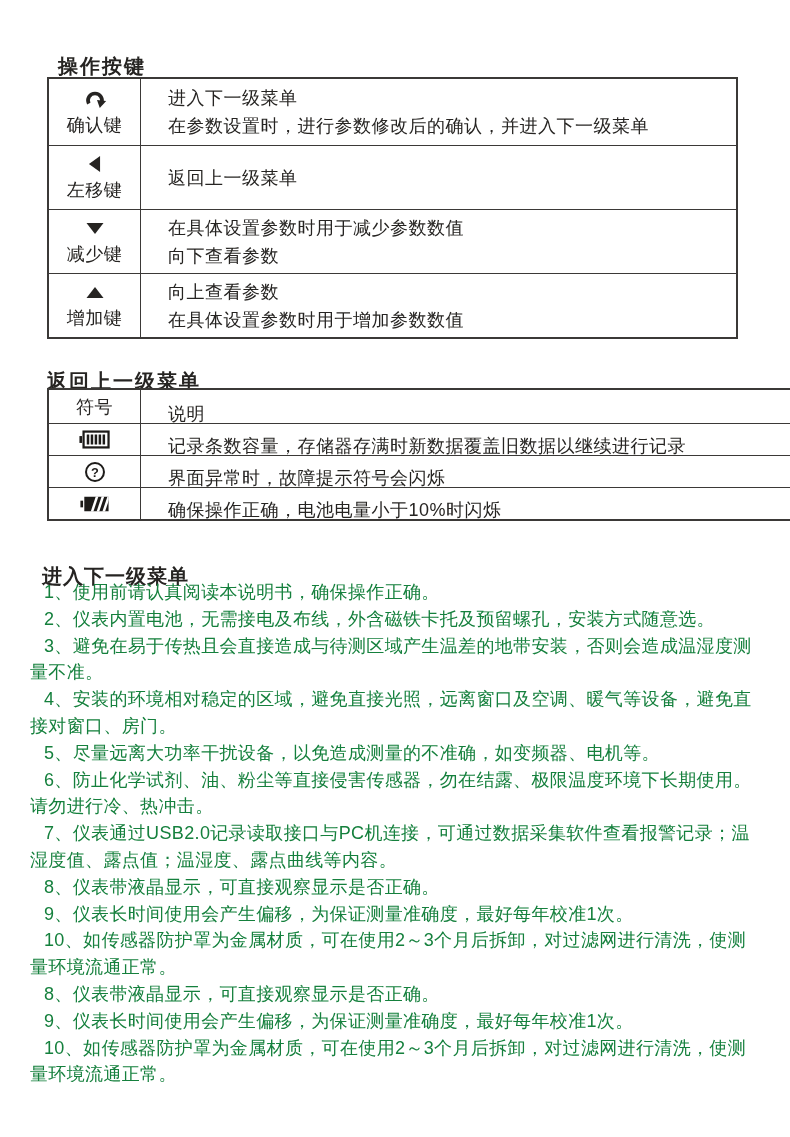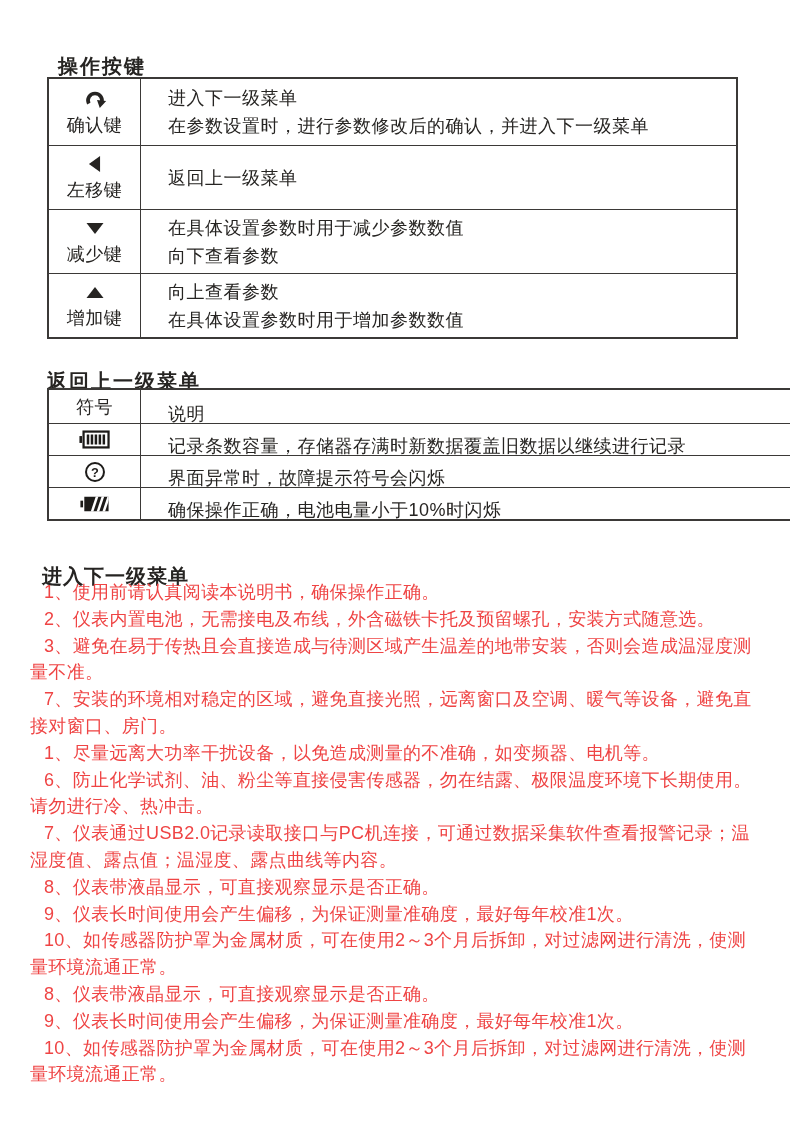--- a/index.html
+++ b/index.html
@@ -46,21 +46,21 @@
   #ind-table .trow.hdr{height:33px;}
   #ind-table .c-desc{justify-content:flex-end;margin-top:16px;}
   #ind-table .c-desc div, #ind-table .hdr-cell{
     font-size:18px;letter-spacing:0.5px;white-space:nowrap;line-height:1;
   }
   .sym-icon{display:flex;align-items:center;justify-content:center;color:#1d1b19;}
   
   #notes{left:30px;top:579px;width:734px;}
   #notes p{
     margin:0;font-size:18px;line-height:26.8px;letter-spacing:0.35px;
-    text-indent:14px;color:#ef4444;
+    text-indent:14px;color:#15803d;
   }
 </style>
 </head>
 <body>
 
 <h2 class="abs sec-title" id="title-keys">操作按键</h2>
 
 <div class="abs man-table" id="keys-table">
 
   <div class="trow">
@@ -194,22 +194,22 @@
     </div>
   </div>
 </div>
 
 <h2 class="abs sec-title" id="title-notes">进入下一级菜单</h2>
 
 <div class="abs" id="notes">
   <p>1、使用前请认真阅读本说明书，确保操作正确。</p>
   <p>2、仪表内置电池，无需接电及布线，外含磁铁卡托及预留螺孔，安装方式随意选。</p>
   <p>3、避免在易于传热且会直接造成与待测区域产生温差的地带安装，否则会造成温湿度测量不准。</p>
-  <p>7、安装的环境相对稳定的区域，避免直接光照，远离窗口及空调、暖气等设备，避免直接对窗口、房门。</p>
-  <p>1、尽量远离大功率干扰设备，以免造成测量的不准确，如变频器、电机等。</p>
+  <p>4、安装的环境相对稳定的区域，避免直接光照，远离窗口及空调、暖气等设备，避免直接对窗口、房门。</p>
+  <p>5、尽量远离大功率干扰设备，以免造成测量的不准确，如变频器、电机等。</p>
   <p>6、防止化学试剂、油、粉尘等直接侵害传感器，勿在结露、极限温度环境下长期使用。请勿进行冷、热冲击。</p>
   <p>7、仪表通过USB2.0记录读取接口与PC机连接，可通过数据采集软件查看报警记录；温湿度值、露点值；温湿度、露点曲线等内容。</p>
   <p>8、仪表带液晶显示，可直接观察显示是否正确。</p>
   <p>9、仪表长时间使用会产生偏移，为保证测量准确度，最好每年校准1次。</p>
   <p>10、如传感器防护罩为金属材质，可在使用2～3个月后拆卸，对过滤网进行清洗，使测量环境流通正常。</p>
   <p>8、仪表带液晶显示，可直接观察显示是否正确。</p>
   <p>9、仪表长时间使用会产生偏移，为保证测量准确度，最好每年校准1次。</p>
   <p>10、如传感器防护罩为金属材质，可在使用2～3个月后拆卸，对过滤网进行清洗，使测量环境流通正常。</p>
 </div>
 

